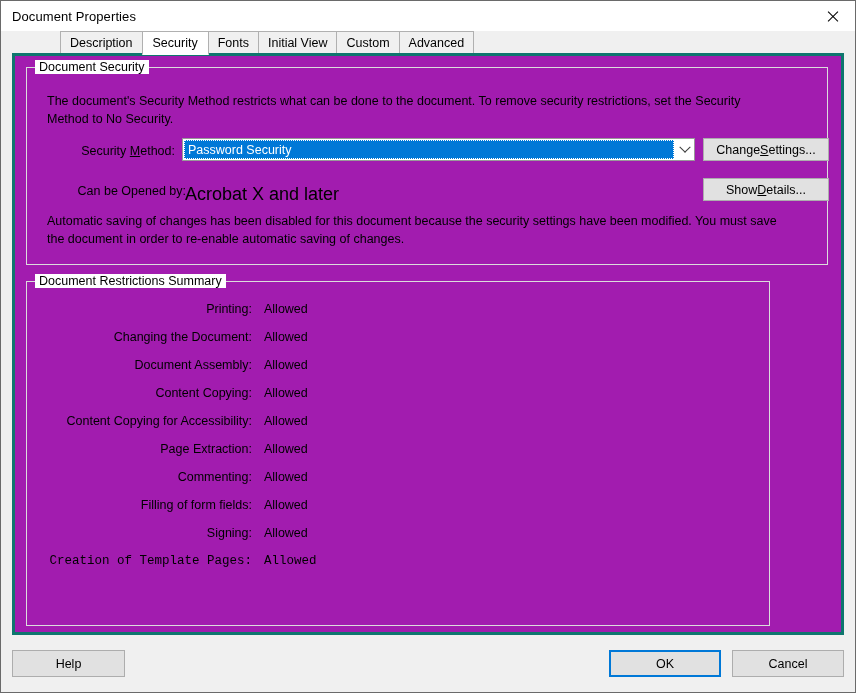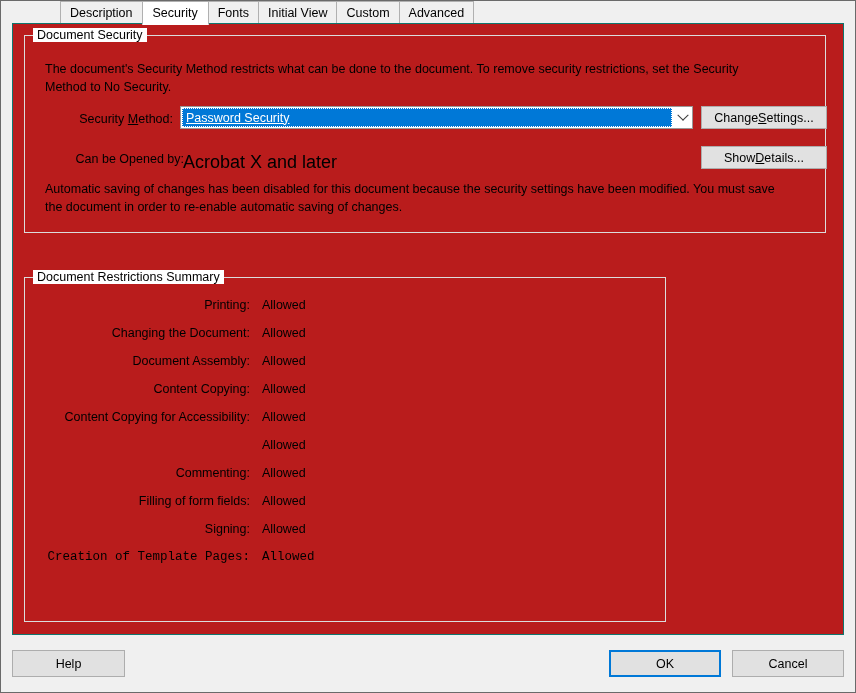--- a/index.html
+++ b/index.html
@@ -107,22 +107,22 @@
     border-color: #b0b0b0;
     border-bottom: 1px solid #ffffff;
     padding: 0 10px;
   }
 
   
   .tabpage {
     position: relative;
     margin: 0 11px;
     flex: 1;
-    background: #b91c1c;
-    border: 1px solid #0f766e;
+    background: #a21caf;
+    border: 3px solid #0f766e;
     box-sizing: border-box;
     z-index: 1;
   }
 
   
   .groupbox {
     position: absolute;
     box-sizing: border-box;
     border: 1px solid #dcdcdc;
   }
@@ -139,23 +139,22 @@
 
   #group-security {
     left: 11px;
     top: 11px;
     width: 802px;
     height: 198px;
   }
   #group-restrictions {
     left: 11px;
     top: 225px;
-    width: 642px;
+    width: 744px;
     height: 345px;
-    margin-top: 28px;
   }
 
   
   .body-text {
     position: absolute;
     font-size: 12.5px;
     line-height: 18px;
     color: #000;
   }
   #security-desc {
@@ -216,21 +215,20 @@
     position: relative;
     overflow: hidden;
     outline: 1px dotted #ffffff;
     outline-offset: -1px;
   }
   .combo-text {
     color: #ffffff;
     font-size: 12.5px;
     padding-left: 4px;
     white-space: nowrap;
-    text-decoration: underline;
   }
   .combo-arrow {
     width: 19px;
     min-width: 19px;
     display: flex;
     align-items: center;
     justify-content: center;
     background: #ffffff;
   }
   .chev {
@@ -317,20 +315,26 @@
   #btn-ok     { left: 608px; width: 112px; border: 2px solid #0078d7; background: #e1e1e1; }
   #btn-cancel { left: 731px; width: 112px; }
 
   .accel { text-decoration: underline; }
 </style>
 </head>
 <body>
 
 <div class="window">
 
+  <div class="titlebar">
+    <span class="title-text">Document Properties</span>
+    <div class="close-btn">
+      <span class="close-glyph"></span>
+    </div>
+  </div>
 
   <div class="tabstrip">
     <div class="tab">
         <span>Description</span>
       </div>
     <div class="tab selected">
         <span>Security</span>
       </div>
     <div class="tab">
         <span>Fonts</span>
@@ -390,20 +394,21 @@
           </div>
           <div class="restriction-row" style="top: 104px;">
             <span class="restriction-label">Content Copying:</span>
             <span class="restriction-value">Allowed</span>
           </div>
           <div class="restriction-row" style="top: 132px;">
             <span class="restriction-label">Content Copying for Accessibility:</span>
             <span class="restriction-value">Allowed</span>
           </div>
           <div class="restriction-row" style="top: 160px;">
+            <span class="restriction-label">Page Extraction:</span>
             <span class="restriction-value">Allowed</span>
           </div>
           <div class="restriction-row" style="top: 188px;">
             <span class="restriction-label">Commenting:</span>
             <span class="restriction-value">Allowed</span>
           </div>
           <div class="restriction-row" style="top: 216px;">
             <span class="restriction-label">Filling of form fields:</span>
             <span class="restriction-value">Allowed</span>
           </div>

